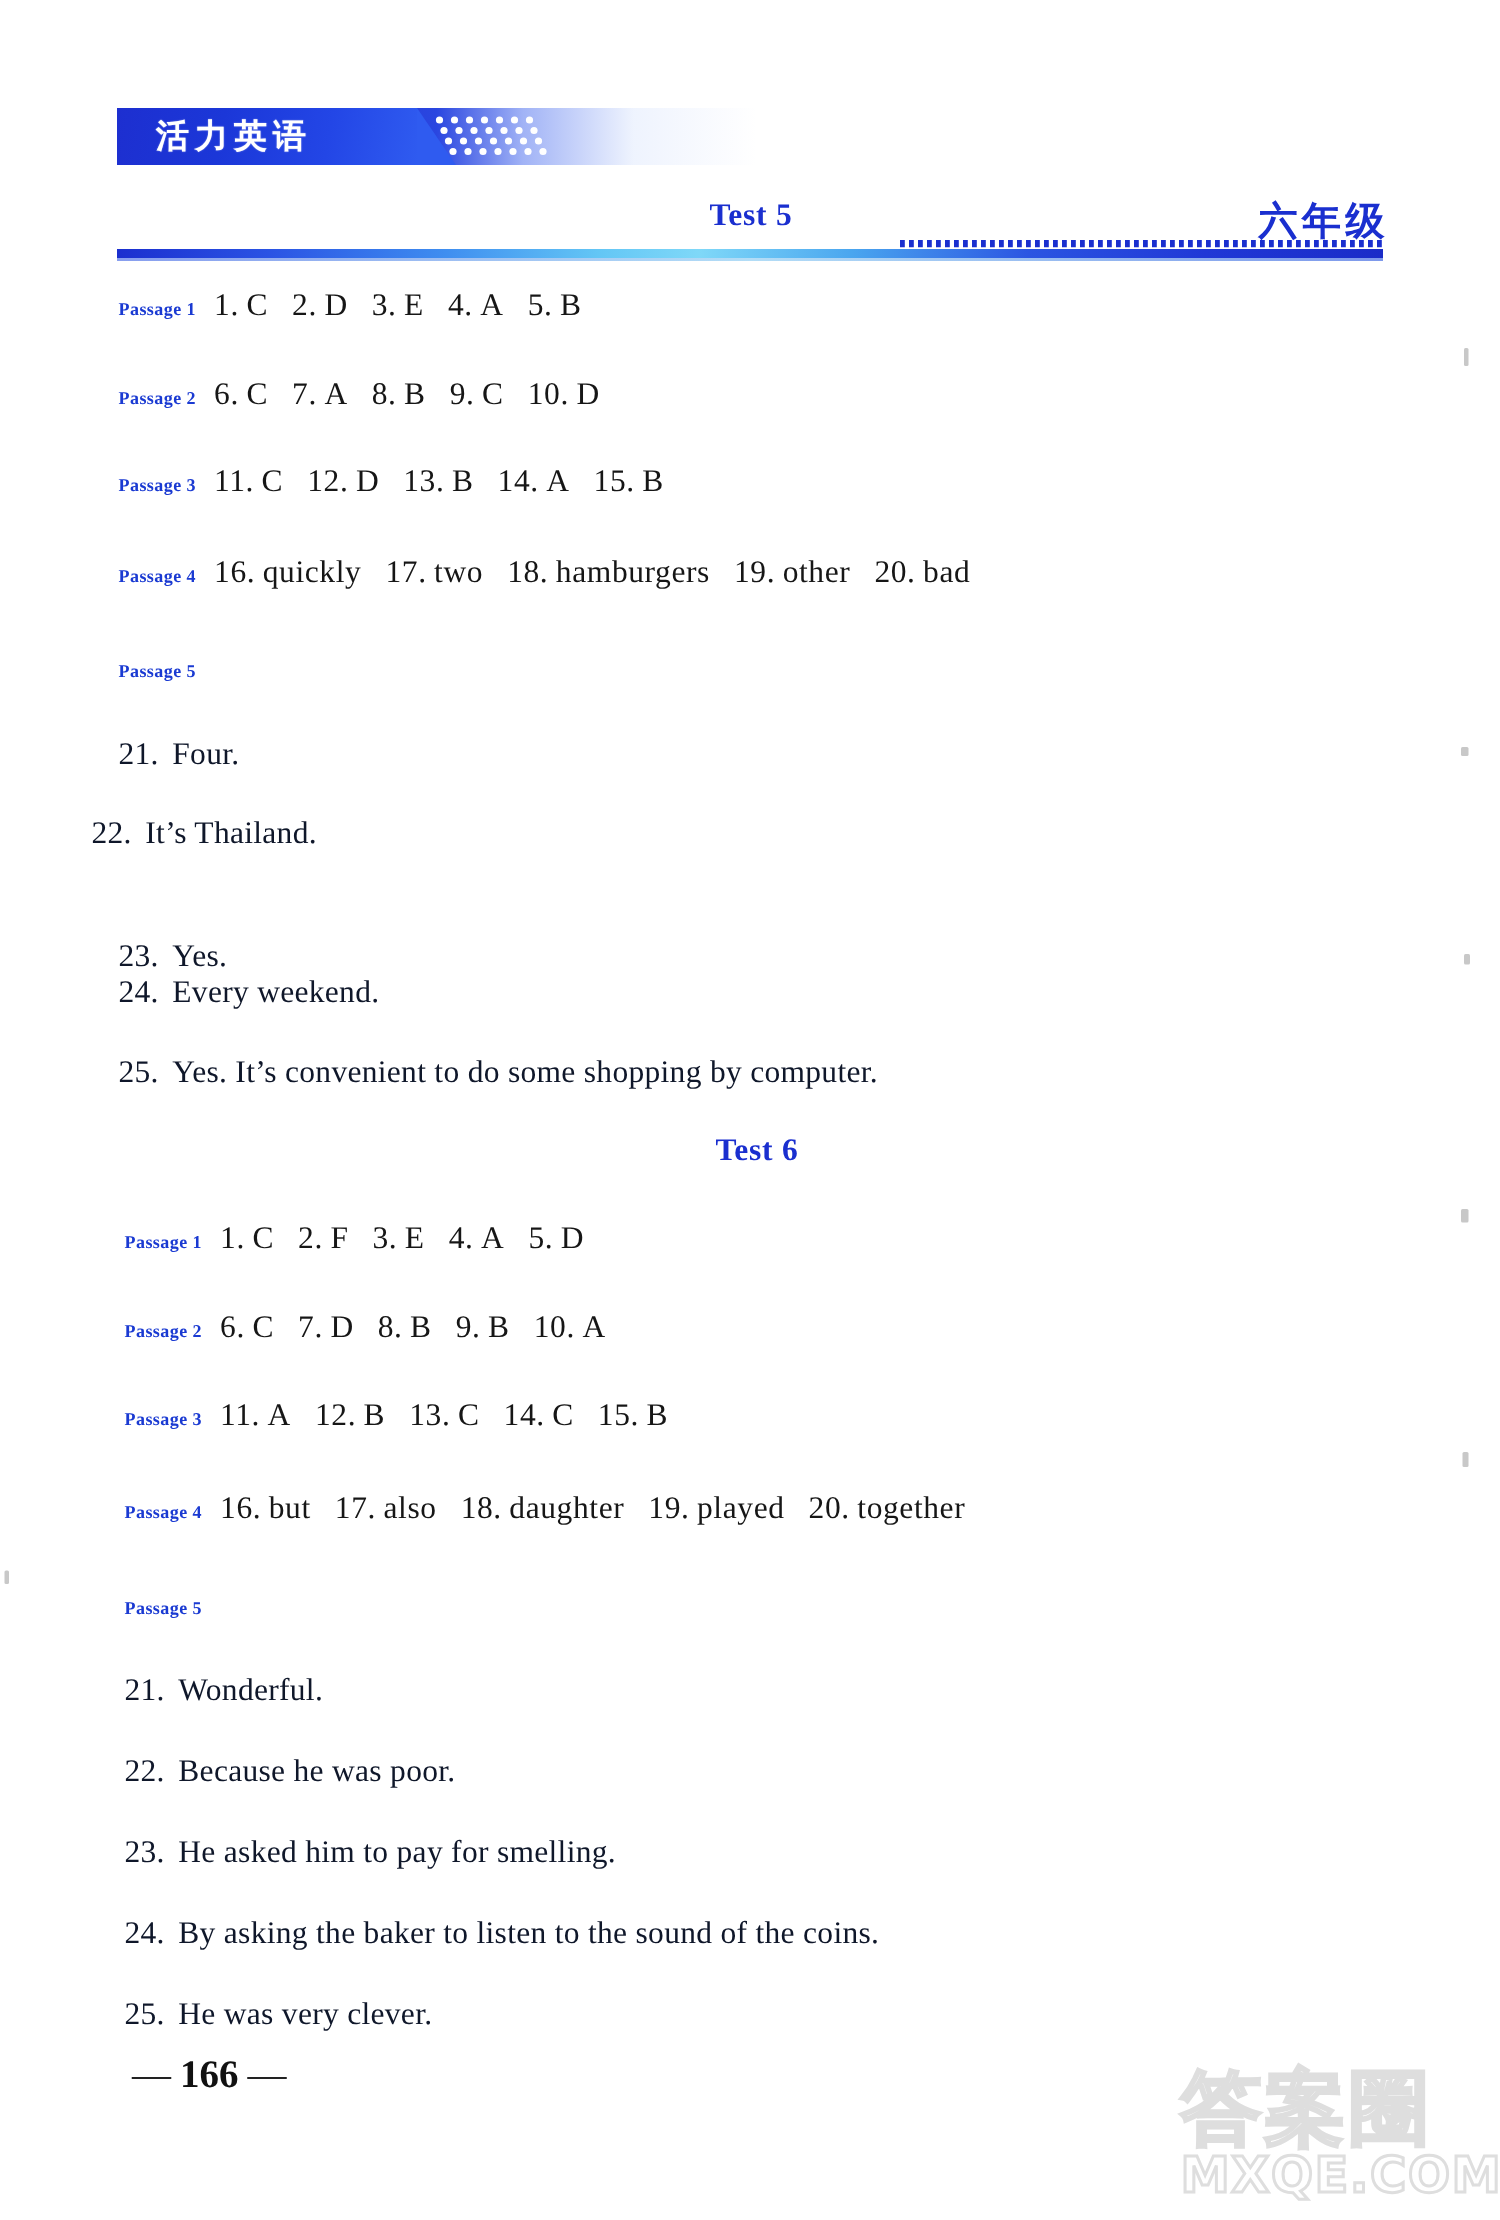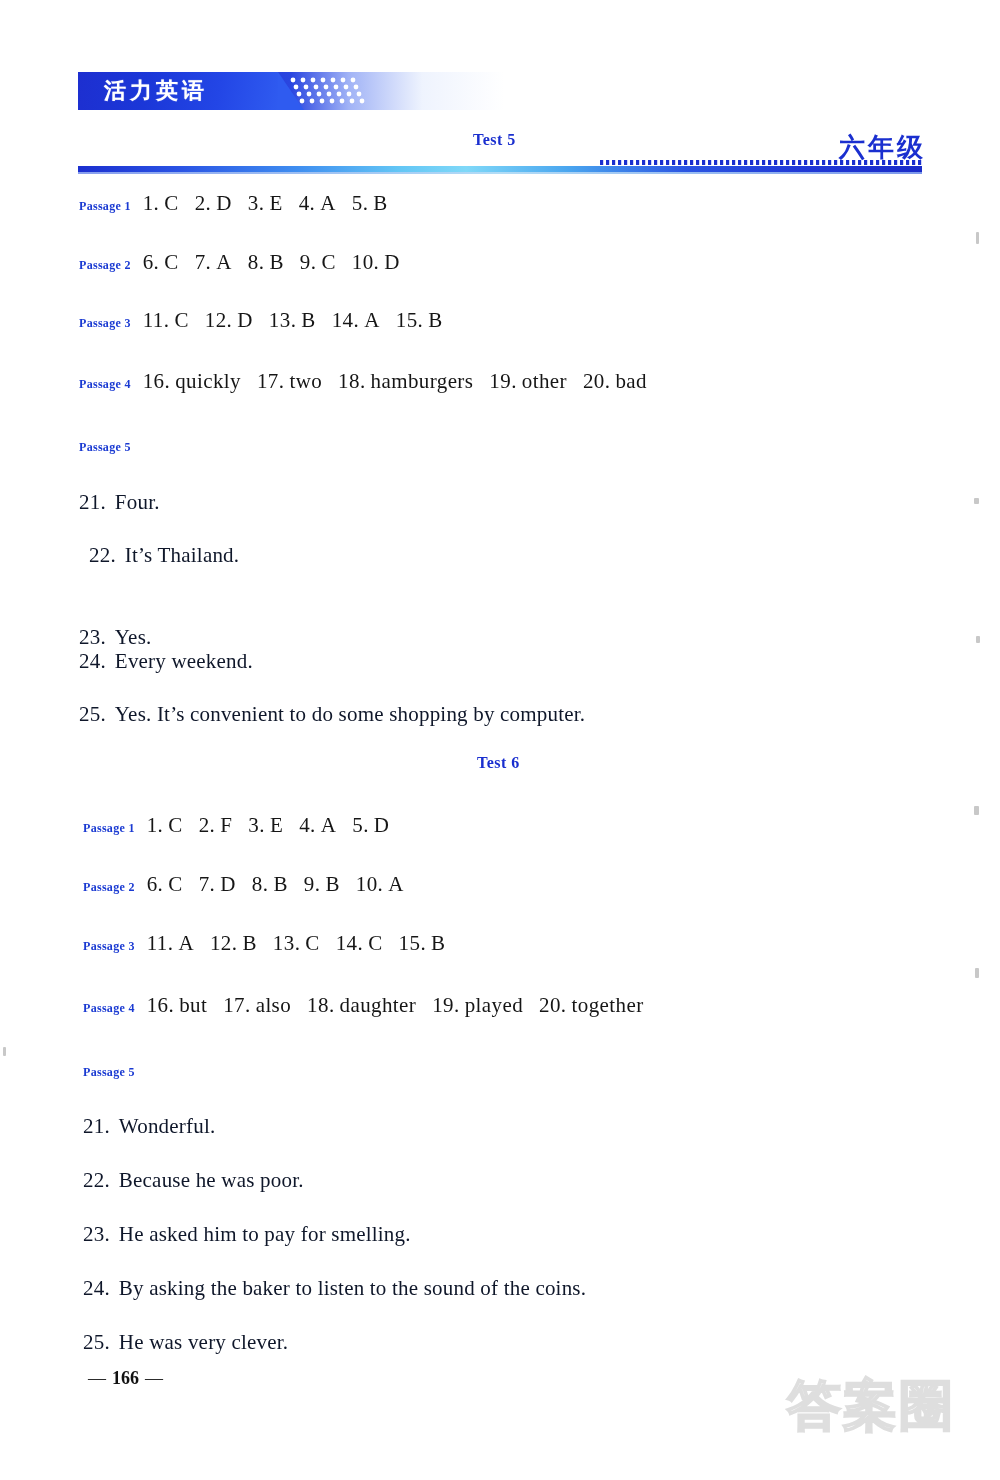--- a/index.html
+++ b/index.html
@@ -129,21 +129,21 @@
     height: 2px;
     background: linear-gradient(90deg, #6a86ea 0%, #9fd4f4 50%, #5d7fe6 100%);
     opacity: .8;
     z-index: 2;
   }
 
   
   .test-head {
     position: absolute;
     font-family: "Liberation Serif", "DejaVu Serif", serif;
-    font-size: 16px;
+    font-size: 21px;
     font-weight: bold;
     color: #1a2fcf;
     letter-spacing: .5px;
   }
   .passage-row {
     position: absolute;
     white-space: nowrap;
     font-size: 21px;
   }
   .passage-label {
@@ -177,21 +177,21 @@
   .qa-line .qnum {
     margin-right: 9px;
   }
 
   
   .page-num {
     position: absolute;
     left: 82px;
     top: 1368px;
     font-family: "Liberation Serif", "DejaVu Serif", serif;
-    font-size: 18px;
+    font-size: 26px;
     font-weight: bold;
     color: #111111;
     white-space: nowrap;
   }
   .page-num .dash {
     color: #222;
     font-weight: normal;
     padding: 0 6px;
   }
 
@@ -359,21 +359,21 @@
   <span class="passage-label">Passage 4</span><span class="passage-answers"><span class="ans"><span class="num">16.</span><span>quickly</span></span><span class="ans"><span class="num">17.</span><span>two</span></span><span class="ans"><span class="num">18.</span><span>hamburgers</span></span><span class="ans"><span class="num">19.</span><span>other</span></span><span class="ans"><span class="num">20.</span><span>bad</span></span></span>
 </div>
 
 <div class="passage-row" style="left:79px; top:432px;">
   <span class="passage-label">Passage 5</span>
 </div>
 
 <div class="qa-line" style="left:79px; top:490px;">
   <span class="qnum">21.</span><span>Four.</span>
 </div>
-<div class="qa-line" style="left:89px; top:543px;">
+<div class="qa-line" style="left:61px; top:543px;">
   <span class="qnum">22.</span><span>It’s Thailand.</span>
 </div>
 <div class="qa-line" style="left:79px; top:596px;margin-top:29px;">
   <span class="qnum">23.</span><span>Yes.</span>
 </div>
 <div class="qa-line" style="left:79px; top:649px;">
   <span class="qnum">24.</span><span>Every weekend.</span>
 </div>
 <div class="qa-line" style="left:79px; top:702px;">
   <span class="qnum">25.</span><span>Yes.  It’s convenient to do some shopping by computer.</span>
@@ -416,20 +416,21 @@
 <div class="qa-line" style="left:83px; top:1330px;">
   <span class="qnum">25.</span><span>He was very clever.</span>
 </div>
 
 <div class="page-num">
   <span class="dash">—</span><span>166</span><span class="dash">—</span>
 </div>
 
 <div class="watermark">
   <div class="wm-cn">答案圈</div>
+  <div class="wm-en">MXQE.COM</div>
 </div>
 
 <div class="speck" style="left:976px; top:232px; width:3px; height:12px;"></div>
 <div class="speck" style="left:974px; top:498px; width:5px; height:6px;"></div>
 <div class="speck" style="left:976px; top:636px; width:4px; height:7px;"></div>
 <div class="speck" style="left:974px; top:806px; width:5px; height:9px;"></div>
 <div class="speck" style="left:975px; top:968px; width:4px; height:10px;"></div>
 <div class="speck" style="left:3px; top:1047px; width:3px; height:9px;"></div>
 
 </body></html>

